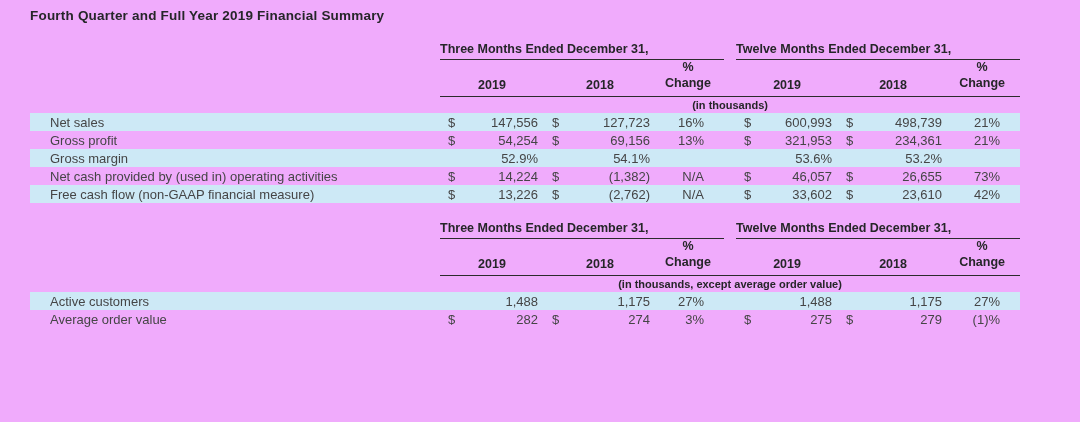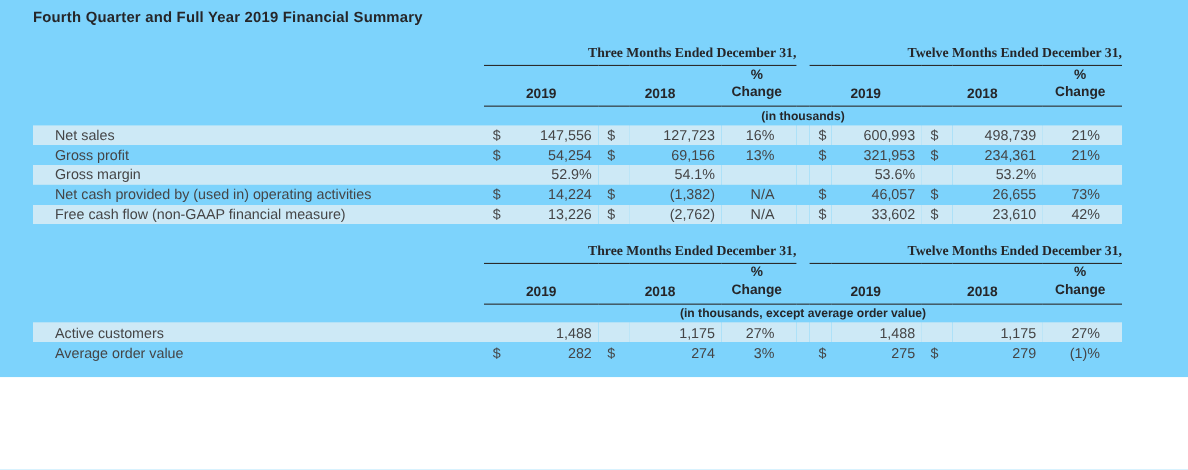--- a/index.html
+++ b/index.html
@@ -1,21 +1,21 @@
 <!DOCTYPE html>
 <html style="--stripe: #cde9f6;"><head>
 <meta charset="utf-8">
 <style>
   * { box-sizing: border-box; }
   html, body { margin: 0; padding: 0; background: #ffffff; }
   .page {
     position: relative;
     width: 1080px;
-    height: 343px;
-    background: #7dd3fc;
+    height: 422px;
+    background: #f0abfc;
     padding: 8px 0 0 30px;
     font-family: "Liberation Sans", sans-serif;
     color: #454546;
     overflow: hidden;
   }
   h1, h2 {
     font-size: 13.5px;
     font-weight: bold;
     color: #262629;
     letter-spacing: 0.2px;
@@ -42,26 +42,25 @@
   col.w-d4 { width: 28px; }  col.w-v4 { width: 82px; }
   col.w-c2 { width: 72px; }
 
   thead th {
     font-weight: bold;
     color: #262629;
     padding: 0;
   }
   th.hg {
     font-size: 12.5px;
-    text-align: right;
+    text-align: left;
     vertical-align: bottom;
     padding-bottom: 3px;
     height: 18px;
     border-bottom: 1.5px solid #2b2b2b;
-    font-family: Liberation Serif, serif;
   }
   tr.subhdr th { border-bottom: 1.5px solid #2b2b2b; }
   tr.subhdr th.hl2 { border-bottom: none; }
   th.hy {
     font-size: 12.5px;
     text-align: center;
     vertical-align: bottom;
     padding-bottom: 4px;
     height: 37px;
   }

